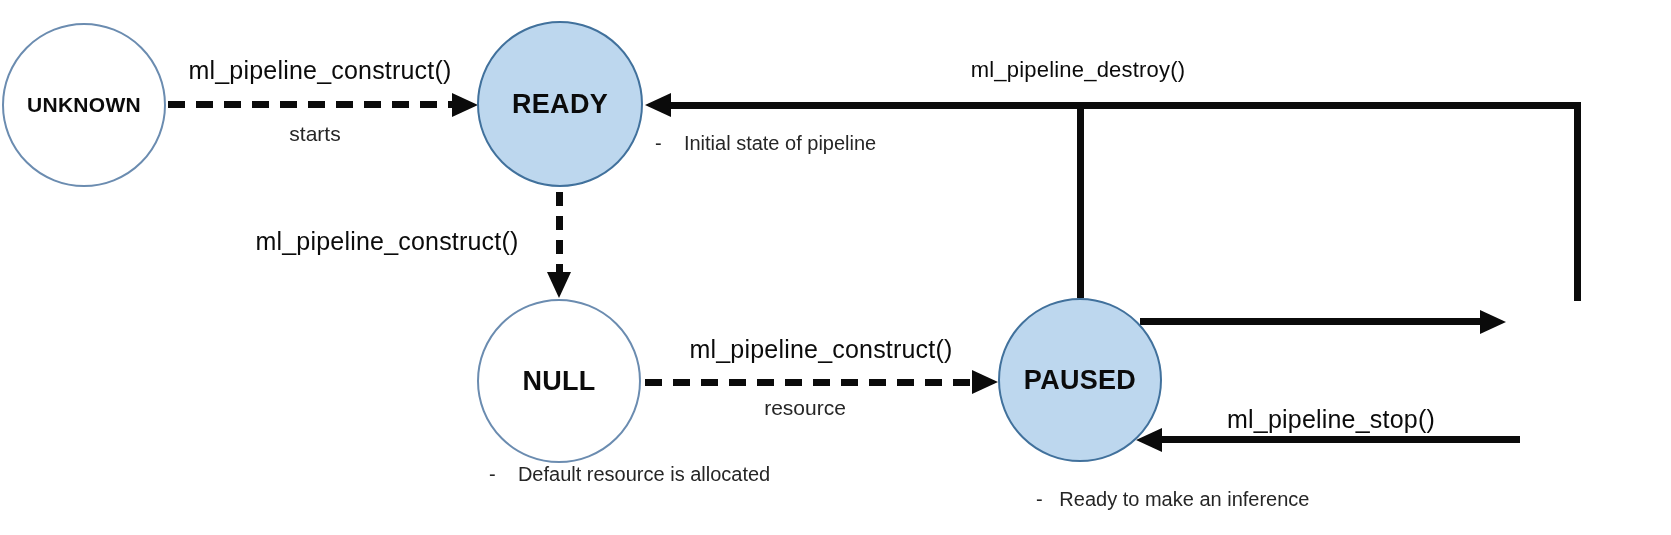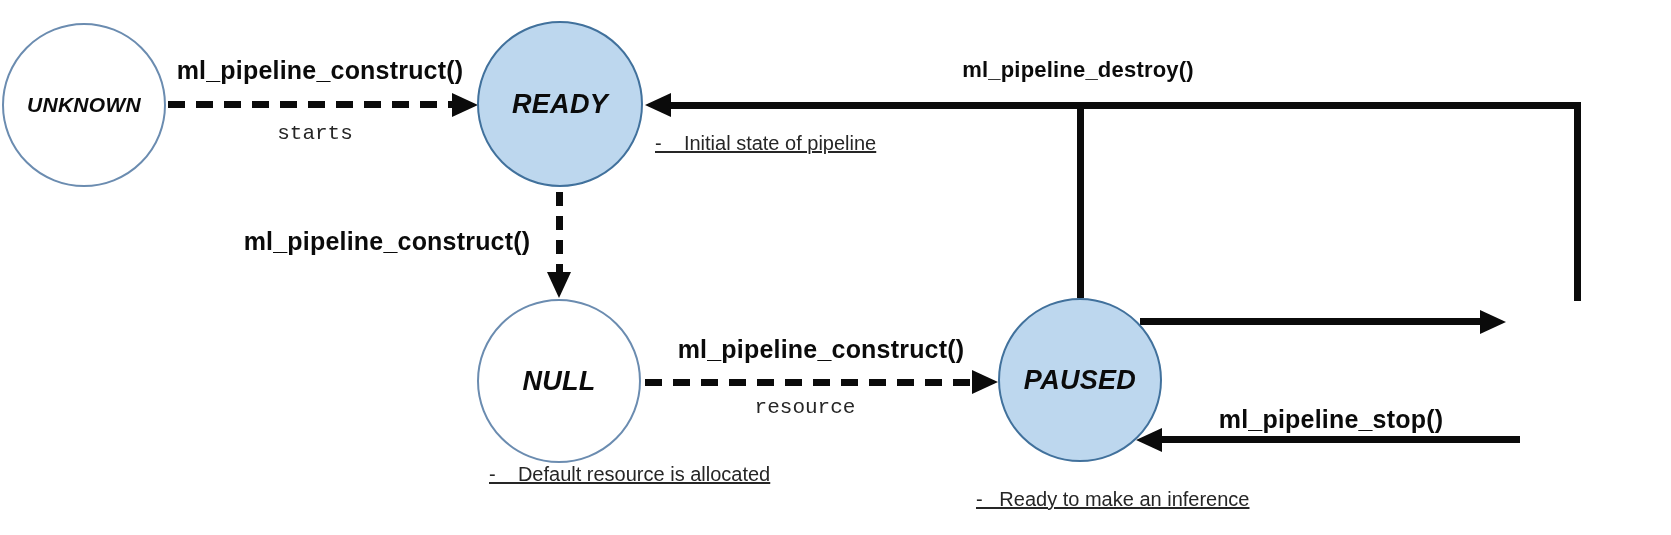--- a/index.html
+++ b/index.html
@@ -21,33 +21,33 @@
   .dash{position:absolute;}
   .dash.h{height:7px;background:repeating-linear-gradient(90deg,var(--line,#0b0b0b) 0 17px,transparent 17px 28px);}
   .dash.v{width:7px;background:repeating-linear-gradient(180deg,var(--line,#0b0b0b) 0 14px,transparent 14px 24px);}
   
   .head{position:absolute;width:0;height:0;}
   .head-r{border-top:12px solid transparent;border-bottom:12px solid transparent;border-left:26px solid var(--line,#0b0b0b);}
   .head-l{border-top:12px solid transparent;border-bottom:12px solid transparent;border-right:26px solid var(--line,#0b0b0b);}
   .head-d{border-left:12px solid transparent;border-right:12px solid transparent;border-top:26px solid var(--line,#0b0b0b);}
   
   .lbl{position:absolute;transform:translateX(-50%);white-space:nowrap;color:var(--label-text,#0b0b0b);line-height:1.15;}
-  .lbl.b{font-weight:bold;font-size:25px;letter-spacing:0.2px;}
-  .lbl.s{font-size:21px;color:var(--note-text,#262626);font-family:Liberation Mono, monospace;}
+  .lbl.b{font-weight:normal;font-size:25px;letter-spacing:0.2px;}
+  .lbl.s{font-size:21px;color:var(--note-text,#262626);}
   
   .state{
     position:absolute;border-radius:50%;
     display:flex;align-items:center;justify-content:center;
-    box-sizing:border-box;background:#ffffff;font-style:italic;
+    box-sizing:border-box;background:#ffffff;
   }
   .state.filled{background:var(--state-fill,#bdd7ee);border:2px solid var(--state-fill-border,#41719c);}
   .state.open{border:2px solid var(--state-outline-border,#6b8cb0);}
   .state .name{font-weight:bold;font-size:27px;color:var(--label-text,#0b0b0b);letter-spacing:0.3px;}
   
-  .note{position:absolute;font-size:20px;color:var(--note-text,#262626);white-space:pre;line-height:1.2;text-decoration:underline;}
+  .note{position:absolute;font-size:20px;color:var(--note-text,#262626);white-space:pre;line-height:1.2;}
 </style>
 </head>
 <body>
 
 <div class="canvas">
 
   <div class="head head-l" style="left:645px;top:93px"></div>
   <div class="bar h" style="left:668px;top:102px;width:912px"></div>
   <div class="bar v" style="left:1574px;top:102px;height:199px"></div>
   <div class="bar v" style="left:1077px;top:102px;height:196px"></div>
@@ -82,15 +82,15 @@
   </div>
   <div class="state open" style="left:477px;top:299px;width:164px;height:164px">
     <span class="name">NULL</span>
   </div>
   <div class="state filled" style="left:998px;top:298px;width:164px;height:164px">
     <span class="name">PAUSED</span>
   </div>
 
   <div class="note" style="left:655px;top:131px">-    Initial state of pipeline</div>
   <div class="note" style="left:489px;top:462px">-    Default resource is allocated</div>
-  <div class="note" style="left:976px;top:487px">-   Ready to make an inference</div>
+  <div class="note" style="left:1036px;top:487px">-   Ready to make an inference</div>
 
 </div>
 
 </body></html>

